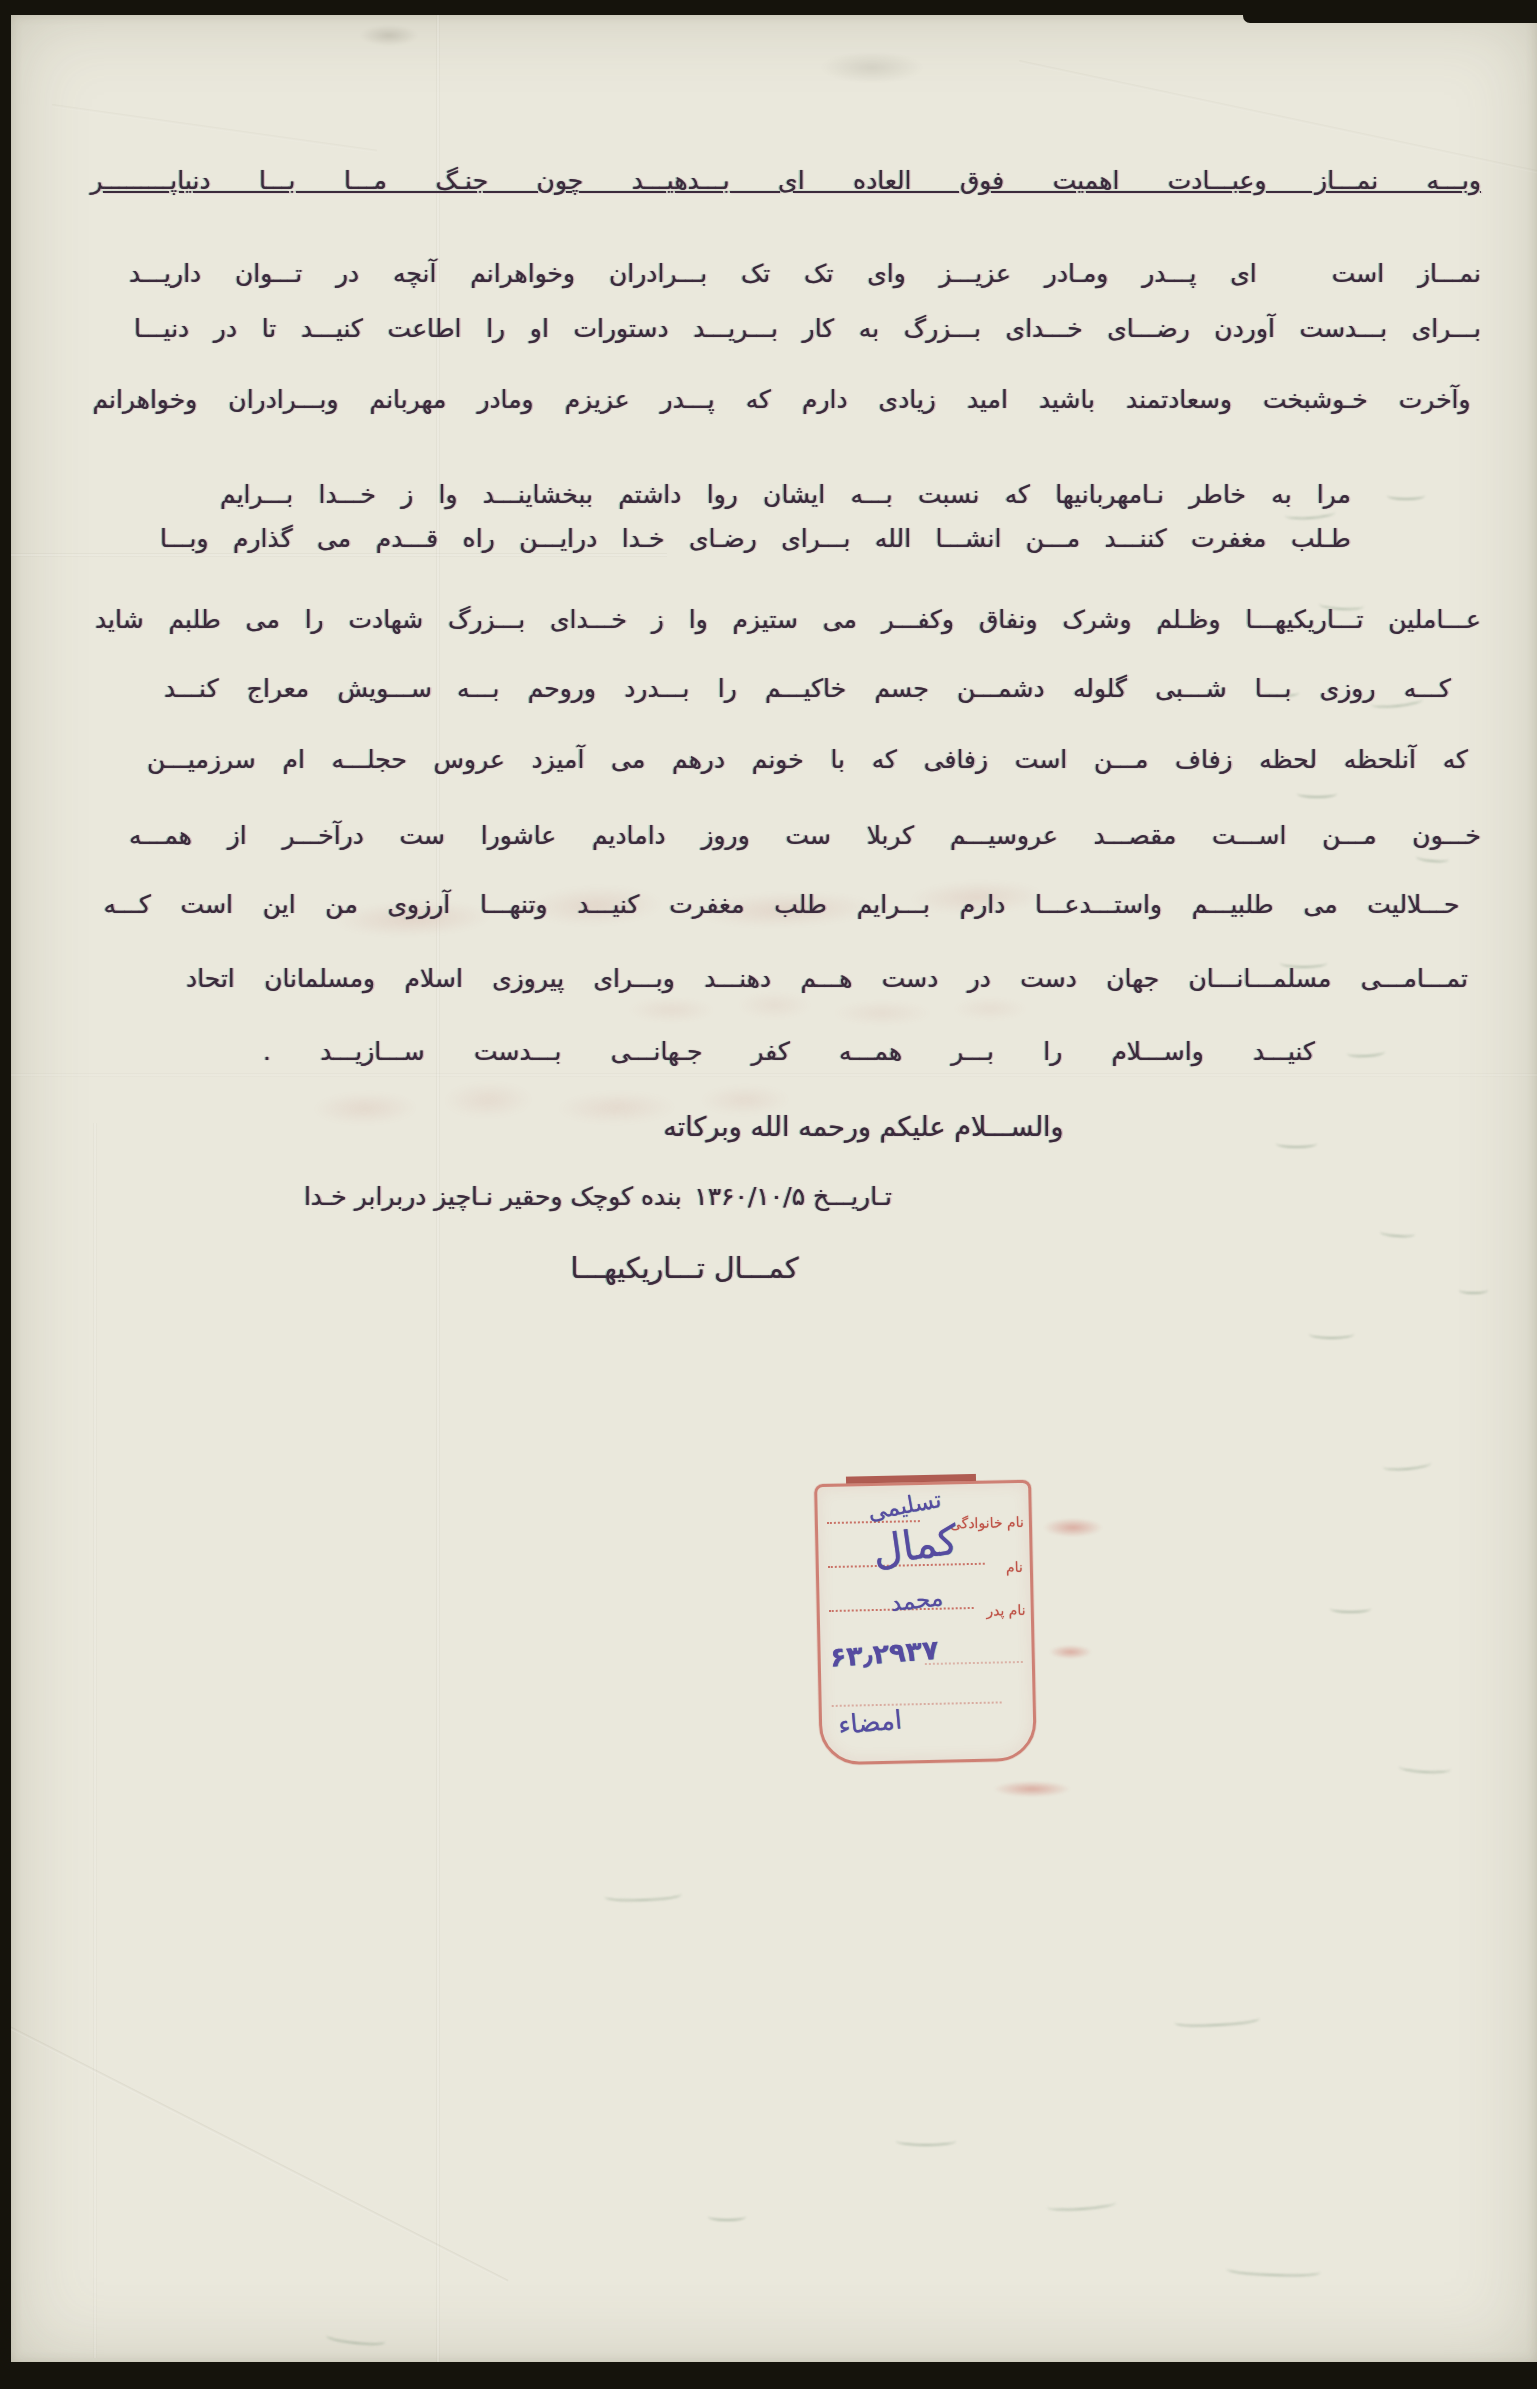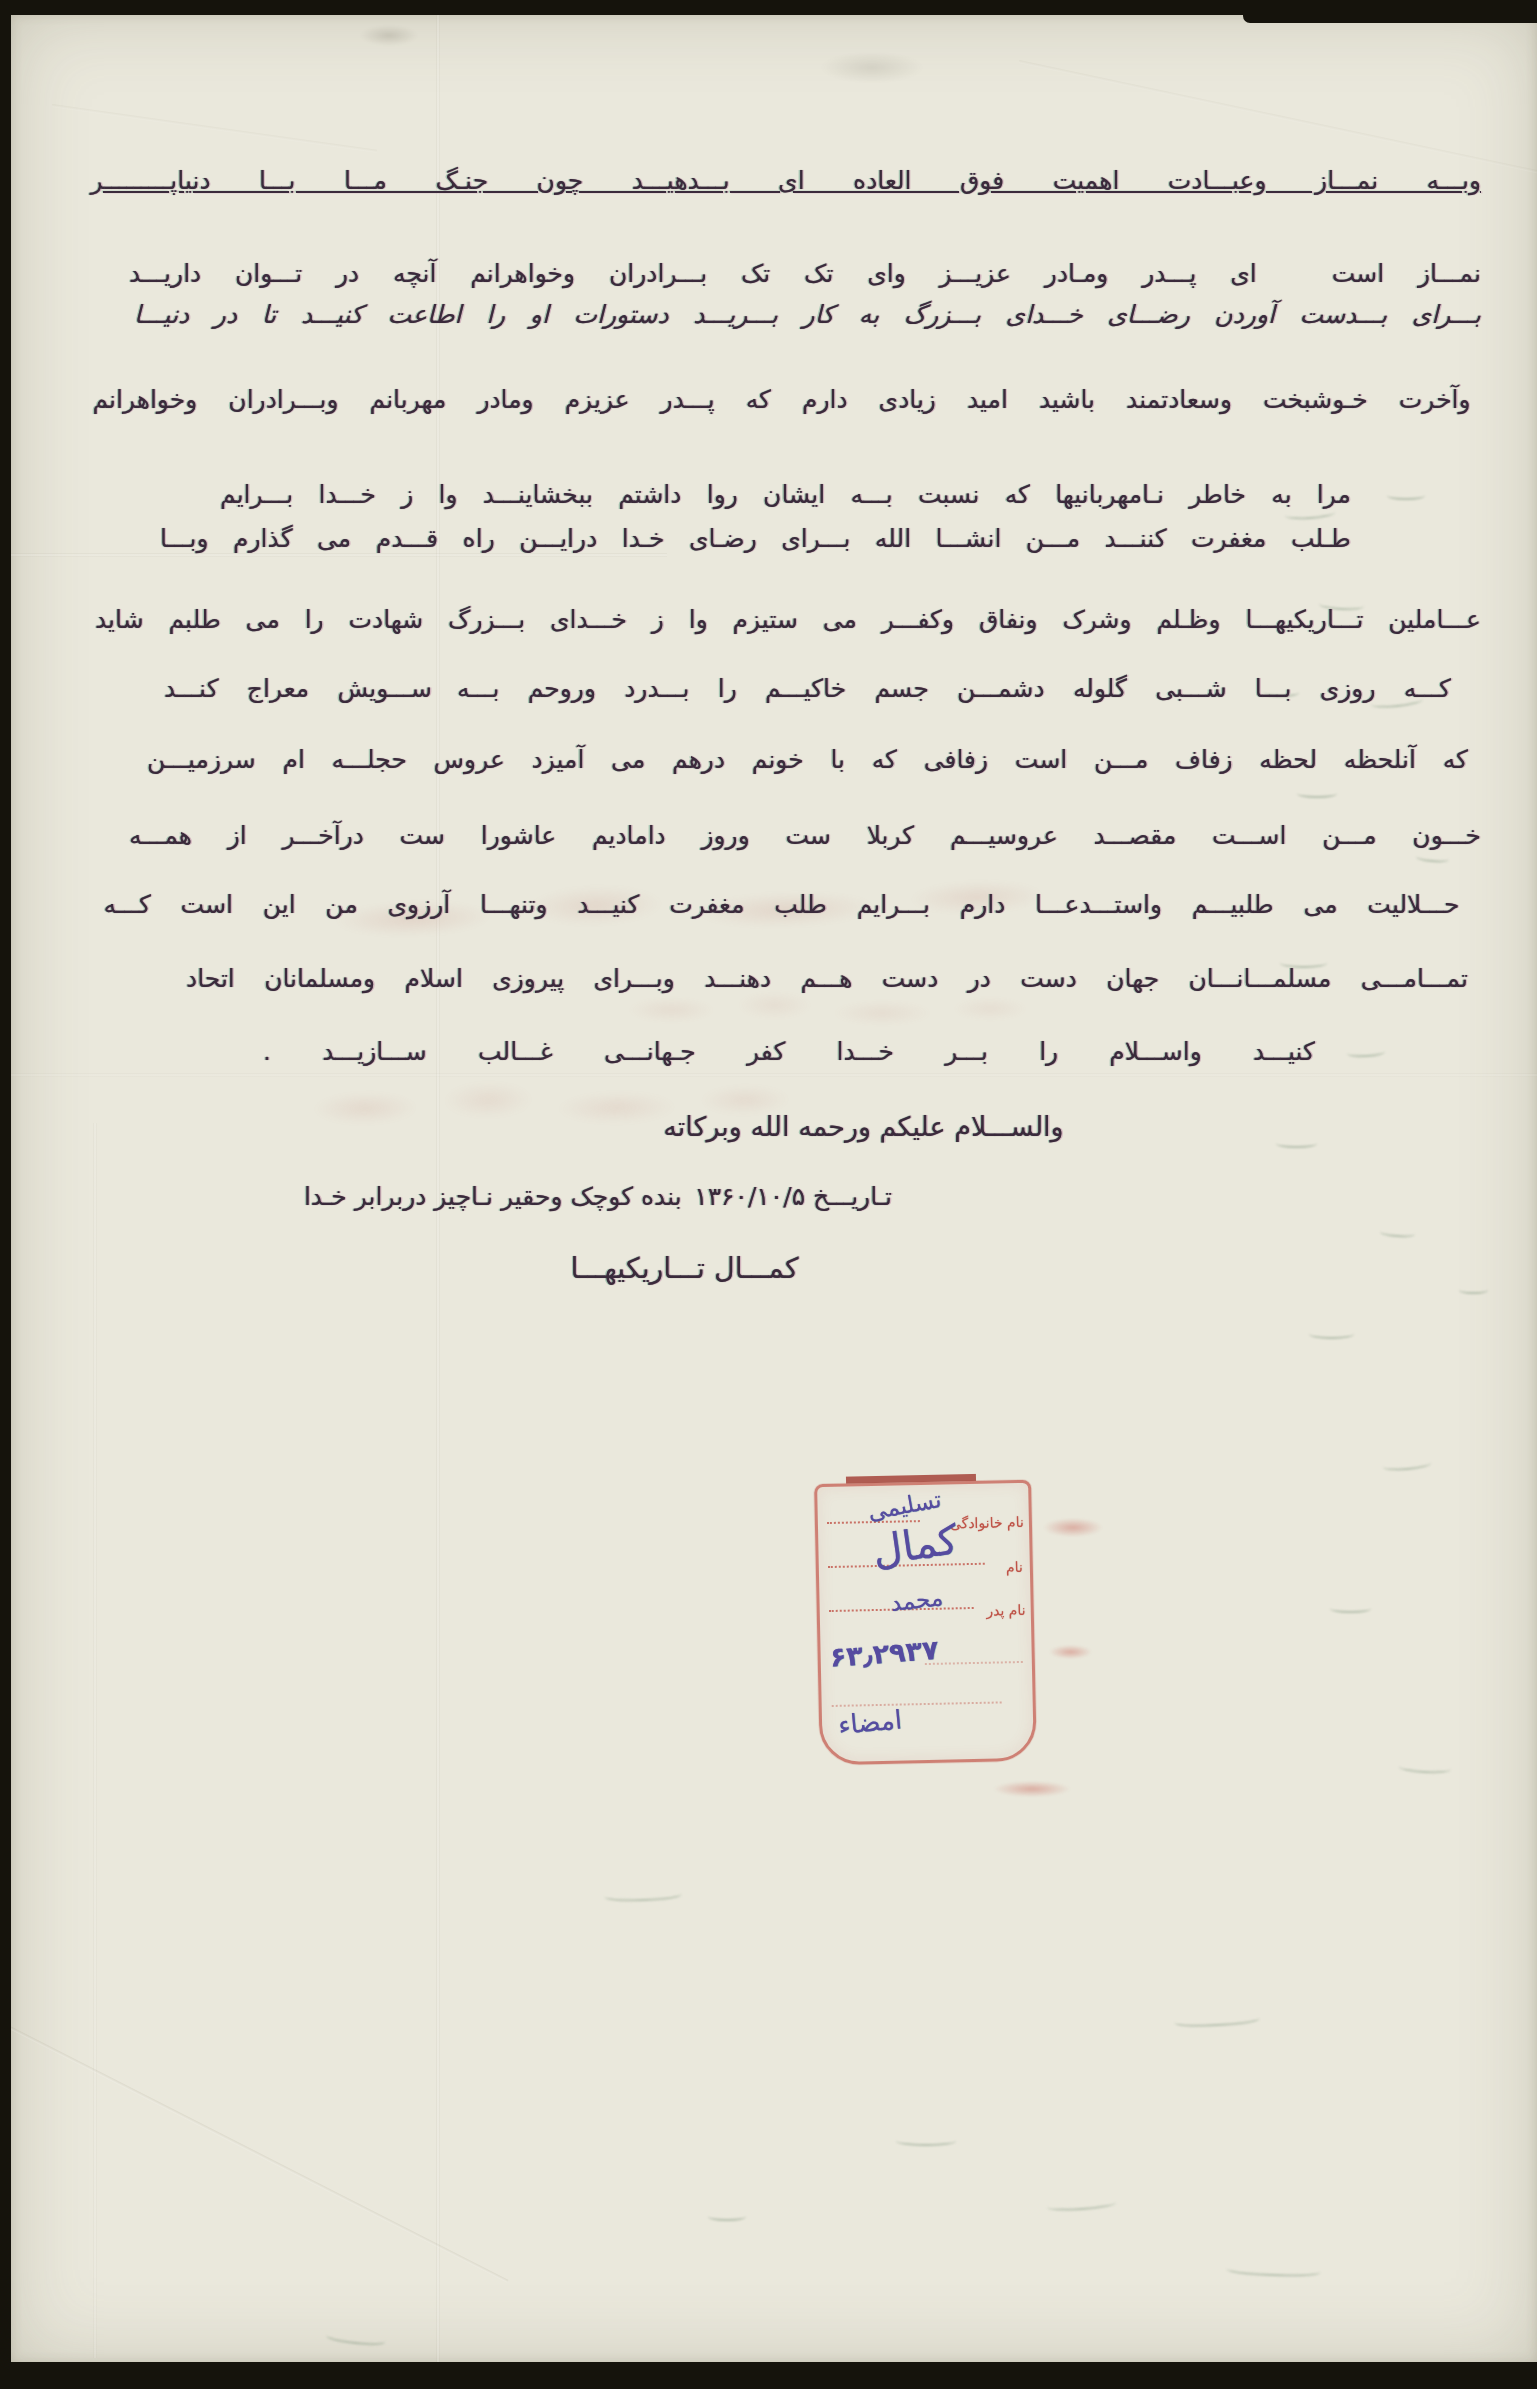--- a/index.html
+++ b/index.html
@@ -64,31 +64,31 @@
   <div class="crease d" style="left:0;top:2021px;width:570px;transform:rotate(27deg);"></div>
   <div class="crease d" style="left:1019px;top:60px;width:535px;transform:rotate(12deg);opacity:.3;"></div>
   <div class="crease d" style="left:52px;top:104px;width:328px;transform:rotate(8deg);opacity:.3;"></div>
 
   <div class="pencil" style="left:350px;top:24px;width:78px;height:22.5px;"></div>
   <div class="pencil" style="left:803px;top:50px;width:138px;height:35px;opacity:.35;"></div>
 
   <div class="letter">
     <div class="line" style="top:166px;padding-left:8.6px;text-decoration:underline;">وبـــه نمـــاز وعبـــادت اهمیت فوق العاده ای بـــدهیـــد چون جنـگ مـــا بـــا دنیاپـــــــــر</div>
     <div class="line" style="top:259px;padding-left:47px;">نمـــاز است   ای پـــدر ومـادر عزیـــز وای تک تک بـــرادران وخواهرانم آنچه در تـــوان داریـــد</div>
-    <div class="line" style="top:300px;padding-left:52px;font-style:italic;">بـــرای بـــدست آوردن رضـــای خـــدای بـــزرگ به کار بـــریـــد دستورات او را اطاعت کنیـــد تا در دنیـــا</div>
+    <div class="line" style="top:314px;padding-left:52px;">بـــرای بـــدست آوردن رضـــای خـــدای بـــزرگ به کار بـــریـــد دستورات او را اطاعت کنیـــد تا در دنیـــا</div>
     <div class="line" style="top:385px;padding-right:10.4px;padding-left:10.4px;">وآخرت خـوشبخت وسعادتمند باشید امید زیادی دارم که پـــدر عزیزم ومادر مهربانم وبـــرادران وخواهرانم</div>
     <div class="line" style="top:480px;padding-right:130px;padding-left:138px;">مرا به خاطر نـامهربانیها که نسبت بـــه ایشان روا داشتم ببخشاینـــد وا ز خـــدا بـــرایم</div>
     <div class="line" style="top:524px;padding-right:130px;padding-left:78px;">طـلب مغفرت کننـــد مـــن انشـــا الله بـــرای رضـای خـدا درایـــن راه قـــدم می گذارم وبـــا</div>
     <div class="line" style="top:605px;padding-left:13px;">عـــاملین تـــاریکیهـــا وظـلم وشرک ونفاق وکفـــر می ستیزم وا ز خـــدای بـــزرگ شهادت را می طلبم شاید</div>
     <div class="line" style="top:674px;padding-right:30px;padding-left:82px;">کـــه روزی بـــا شـــبی گلوله دشمـــن جسم خاکیـــم را بـــدرد وروحم بـــه ســـویش معراج کنـــد</div>
     <div class="line" style="top:745px;padding-right:13px;padding-left:65px;">که آنلحظه لحظه زفاف مـــن است زفافی که با خونم درهم می آمیزد عروس حجلـــه ام سرزمیـــن</div>
     <div class="line" style="top:821px;padding-left:47px;">خـــون مـــن اســـت مقصـــد عروسیـــم کربلا ست وروز دامادیم عاشورا ست درآخـــر از همـــه</div>
     <div class="line" style="top:890px;padding-right:21.6px;padding-left:21.6px;">حـــلالیت می طلبیـــم واستـــدعـــا دارم بـــرایم طلب مغفرت کنیـــد وتنهـــا آرزوی من این است کـــه</div>
     <div class="line" style="top:964px;padding-right:13px;padding-left:104px;">تمـــامـــی مسلمـــانـــان جهان دست در دست هـــم دهنـــد وبـــرای پیروزی اسلام ومسلمانان اتحاد</div>
-    <div class="line" style="top:1037px;padding-right:166px;padding-left:181px;">کنیـــد واســـلام را بـــر خـــدا کفر جـهانـــی غـــالب ســـازیـــد .</div>
+    <div class="line" style="top:1037px;padding-right:166px;padding-left:181px;">کنیـــد واســـلام را بـــر همـــه کفر جـهانـــی بـــدست ســـازیـــد .</div>
     <div class="line center" style="top:1111px;padding-right:250px;padding-left:414px;font-size:27px;">والســـلام علیکم ورحمه الله وبرکاته</div>
     <div class="line center" style="top:1182px;padding-right:518px;padding-left:151px;">تـاریـــخ ۱۳۶۰/۱۰/۵ بنده کوچک وحقیر نـاچیز دربرابر خـدا</div>
     <div class="line center" style="top:1252px;padding-right:615px;padding-left:421px;font-size:28.5px;">کمـــال تـــاریکیهـــا</div>
   </div>
 
   <div class="stamp">
     <div class="stamp-topmark"></div>
 
     <span class="rlabel" style="right:5.2px;top:31px;">نام خانوادگی</span>
     <div class="dots" style="left:8.6px;right:109px;top:35px;"></div>

